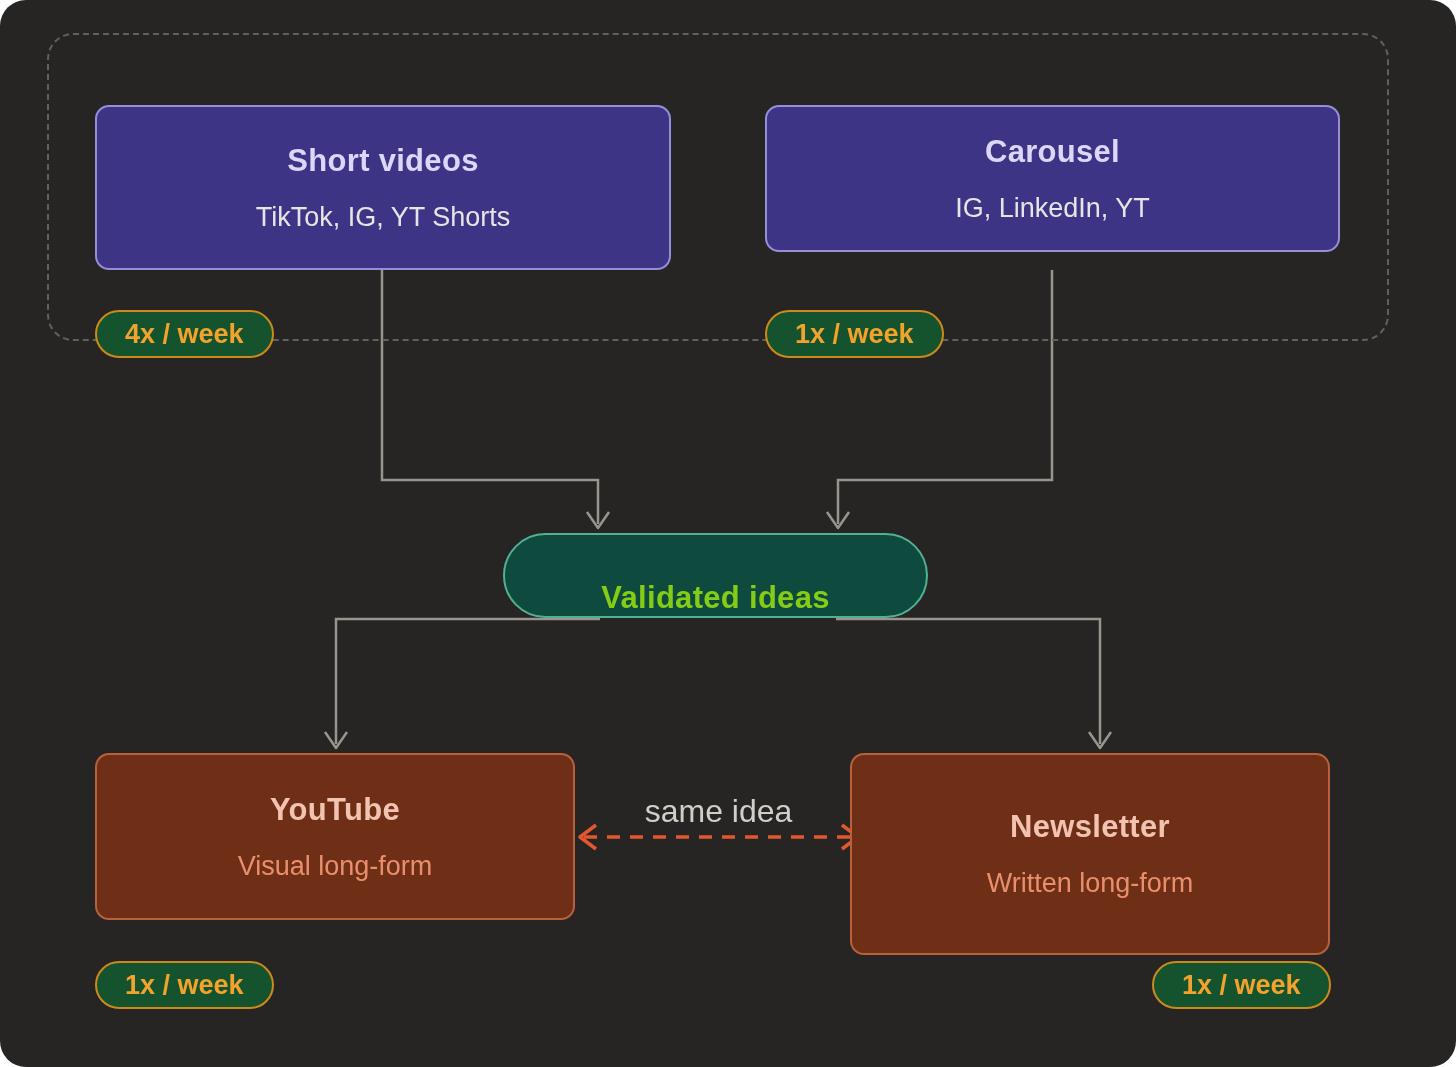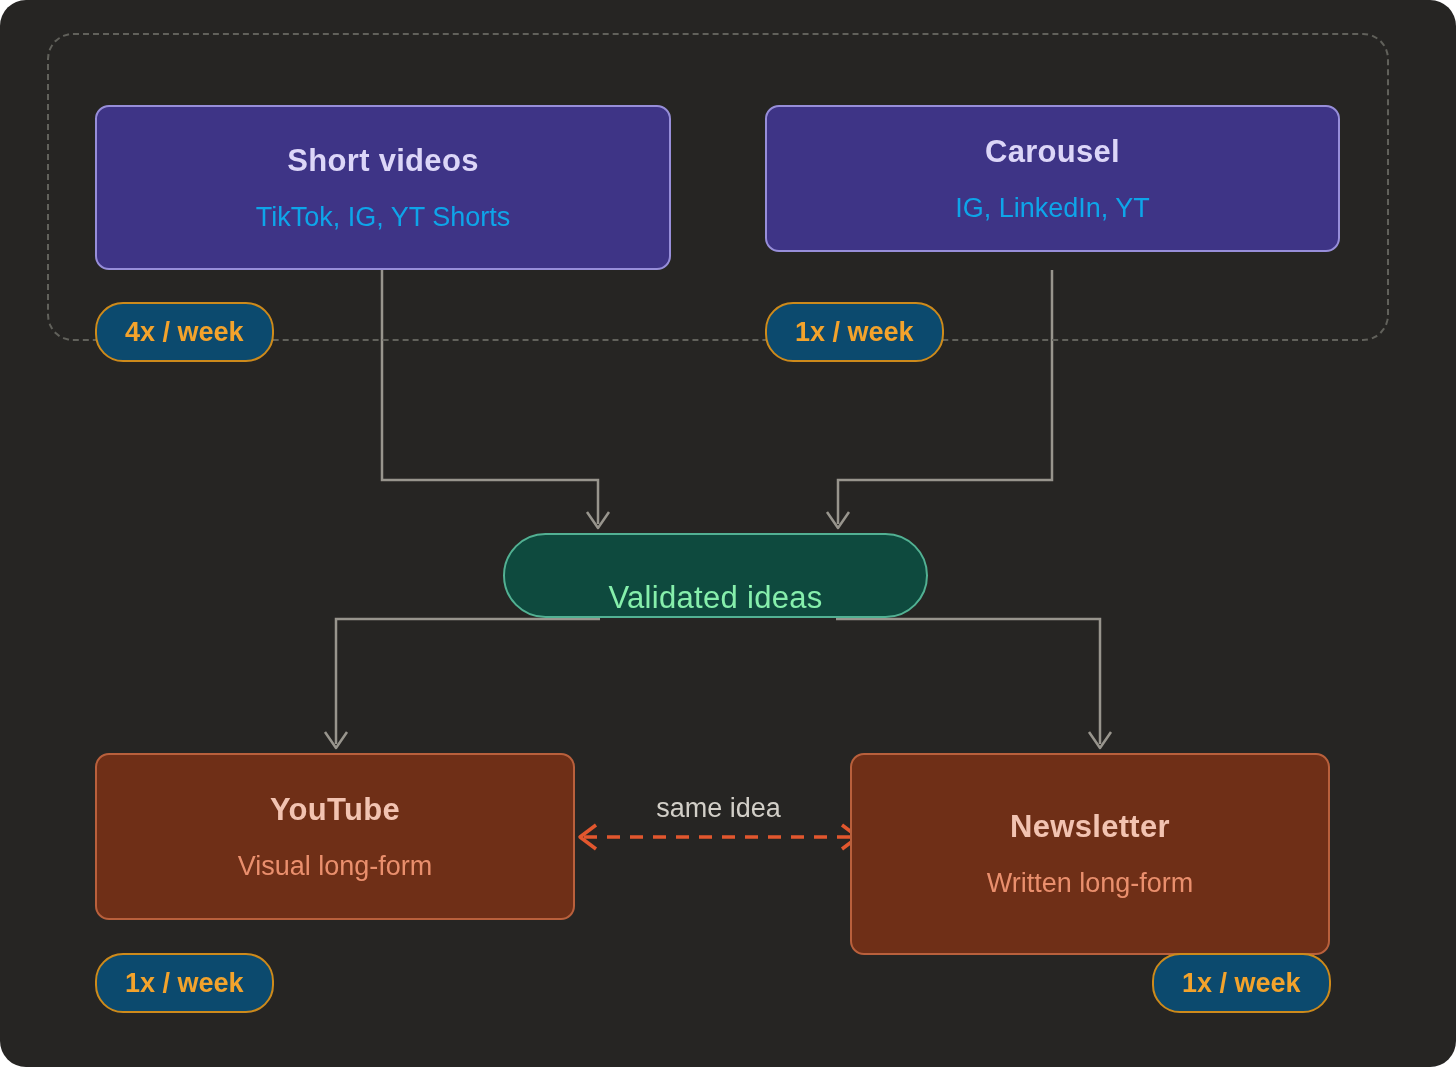--- a/index.html
+++ b/index.html
@@ -10,45 +10,45 @@
   .group-label{position:absolute;left:119px;top:60px;font-size:27px;font-weight:500;
     color:#d2cfc7;letter-spacing:.2px;}
 
   .node{position:absolute;display:flex;flex-direction:column;align-items:center;justify-content:center;
     gap:23px;border-radius:14px;box-sizing:border-box;}
   .node .title{font-weight:700;font-size:31px;letter-spacing:.3px;}
   .node .subtitle{font-size:27px;}
 
   .purple{background:#3e3486;border:2px solid #978ed9;}
   .purple .title{color:#dcd6f8;}
-  .purple .subtitle{color:#0ea5e9;}
+  .purple .subtitle{color:#e5e5e5;}
   #node-short-videos{left:95px;top:105px;width:576px;height:165px;}
   #node-carousel{left:765px;top:105px;width:575px;height:147px;}
 
   .pill{position:absolute;left:503px;top:533px;width:425px;height:85px;border-radius:43px;
     background:#0e4a3e;border:2px solid #52b193;display:flex;align-items:center;justify-content:center;
     box-sizing:border-box;}
-  .pill .title{color:#86efac;font-size:31px;font-weight:400;letter-spacing:.3px;margin-top:44px;}
+  .pill .title{color:#84cc16;font-size:31px;font-weight:700;letter-spacing:.3px;margin-top:44px;}
 
   .red{background:#6f2f17;border:2px solid #b9603c;}
   .red .title{color:#f2c3b1;}
   .red .subtitle{color:#ea8f6d;}
   #node-youtube{left:95px;top:753px;width:480px;height:167px;}
   #node-newsletter{left:850px;top:753px;width:480px;height:202px;}
 
-  .badge{position:absolute;height:60px;min-width:172px;padding:0 28px;display:flex;align-items:center;
-    justify-content:center;border-radius:28px;background:#0c4a6e;border:2px solid #cd8a1b;
-    color:#f3a32c;font-weight:700;font-size:27px;box-sizing:border-box;}
+  .badge{position:absolute;height:48px;min-width:172px;padding:0 28px;display:flex;align-items:center;
+    justify-content:center;border-radius:28px;background:#14532d;border:2px solid #cd8a1b;
+    color:#f3a32c;font-weight:700;font-size:27px;box-sizing:border-box;margin-top:8px;}
   #badge-short-videos{left:95px;top:302px;}
   #badge-carousel{left:765px;top:302px;}
   #badge-youtube{left:95px;top:953px;}
   #badge-newsletter{left:1152px;top:953px;}
 
   .edge-label{position:absolute;left:575px;top:793px;width:287px;text-align:center;
-    font-size:27px;color:#d2cfc8;}
+    font-size:32px;color:#d2cfc8;}
 
   svg.connectors{position:absolute;left:0;top:0;width:1456px;height:1067px;}
 </style>
 </head>
 <body>
 
 <div class="canvas">
 
   <svg class="connectors" viewBox="0 0 1456 1067" fill="none">
 

